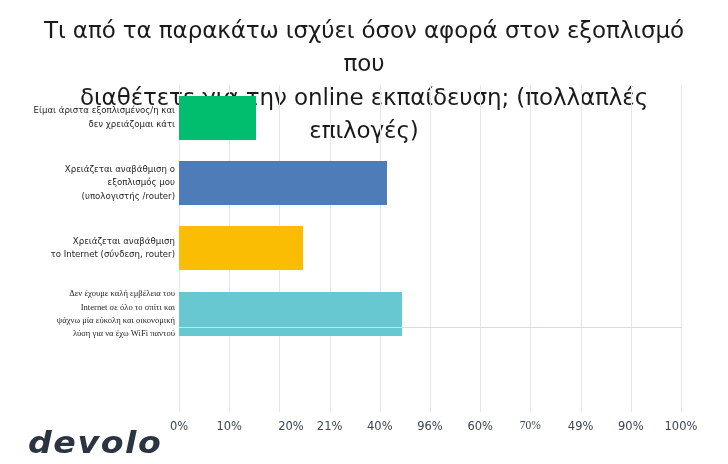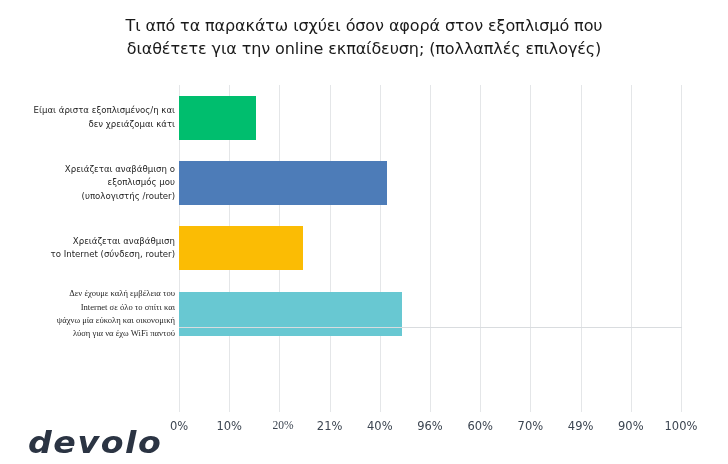--- a/index.html
+++ b/index.html
@@ -15,21 +15,21 @@
     position: relative;
   }
 
   
   .chart-title {
     position: absolute;
     left: 40px;
     top: 14px;
     width: 648px;
     text-align: center;
-    font-size: 16px;
+    font-size: 23px;
     line-height: 1.45;
     color: #1a1a1a;
     font-weight: 400;
     letter-spacing: -0.1px;
   }
   .chart-title .tline {
     display: block;
   }
 
   
@@ -175,24 +175,24 @@
 λύση για να έχω WiFi παντού</div>
         <div class="bar" title="44.5%" style="top: 10.7px; height: 44px; width: 223.39px; background: rgb(104, 200, 210);"></div>
       </div>
     </div>
 </div>
 <div class="axis-baseline"></div>
 
 <div class="xaxis" id="xaxis">
     <span class="xtick" style="left: 0px;">0%</span>
     <span class="xtick" style="left: 50.2px;">10%</span>
-    <span class="xtick" style="left: 104px; font-family: Liberation Serif, serif;">20%</span>
+    <span class="xtick" style="left: 112px;">20%</span>
     <span class="xtick" style="left: 150.6px;">21%</span>
     <span class="xtick" style="left: 200.8px;">40%</span>
     <span class="xtick" style="left: 251px;">96%</span>
     <span class="xtick" style="left: 301.2px;">60%</span>
-    <span class="xtick" style="left: 351.4px;">70%</span>
+    <span class="xtick" style="left: 351.4px; font-family: Liberation Serif, serif;">70%</span>
     <span class="xtick" style="left: 401.6px;">49%</span>
     <span class="xtick" style="left: 451.8px;">90%</span>
     <span class="xtick" style="left: 502px;">100%</span>
   </div>
 
 <div class="logo">devolo</div>
 
 </body></html>

